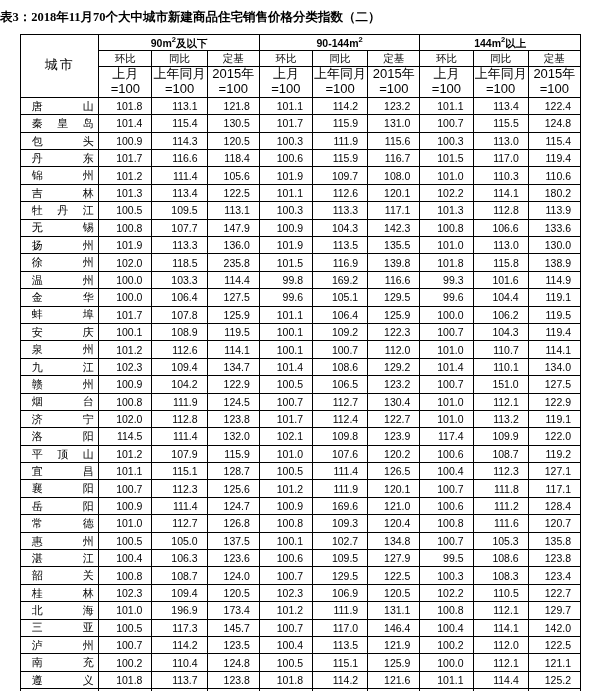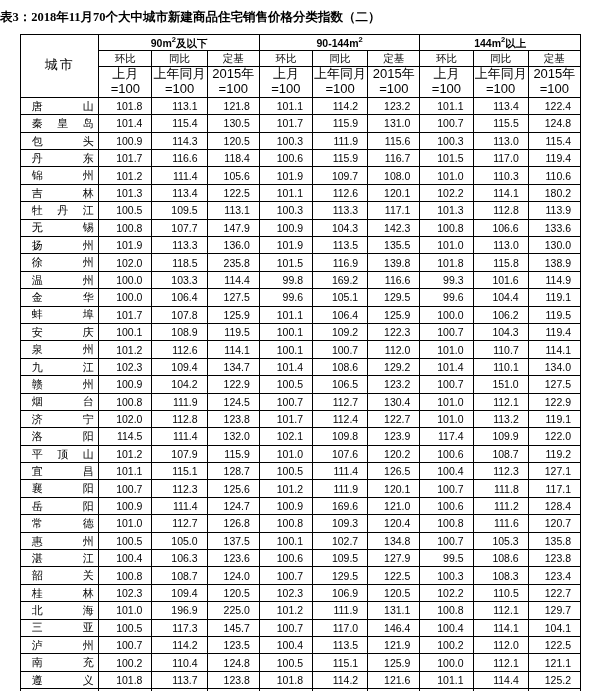--- a/index.html
+++ b/index.html
@@ -621,21 +621,21 @@
         </tr>
         <tr>
           <td class="city">
             <span class="cityname">
               <span>北</span>
               <span>海</span>
             </span>
           </td>
           <td class="num">101.0</td>
           <td class="num">196.9</td>
-          <td class="num">225.0</td>
+          <td class="num">173.4</td>
           <td class="num">101.2</td>
           <td class="num">111.9</td>
           <td class="num">131.1</td>
           <td class="num">100.8</td>
           <td class="num">112.1</td>
           <td class="num">129.7</td>
         </tr>
         <tr>
           <td class="city">
             <span class="cityname">
@@ -644,21 +644,21 @@
             </span>
           </td>
           <td class="num">100.5</td>
           <td class="num">117.3</td>
           <td class="num">145.7</td>
           <td class="num">100.7</td>
           <td class="num">117.0</td>
           <td class="num">146.4</td>
           <td class="num">100.4</td>
           <td class="num">114.1</td>
-          <td class="num">104.1</td>
+          <td class="num">142.0</td>
         </tr>
         <tr>
           <td class="city">
             <span class="cityname">
               <span>泸</span>
               <span>州</span>
             </span>
           </td>
           <td class="num">100.7</td>
           <td class="num">114.2</td>

